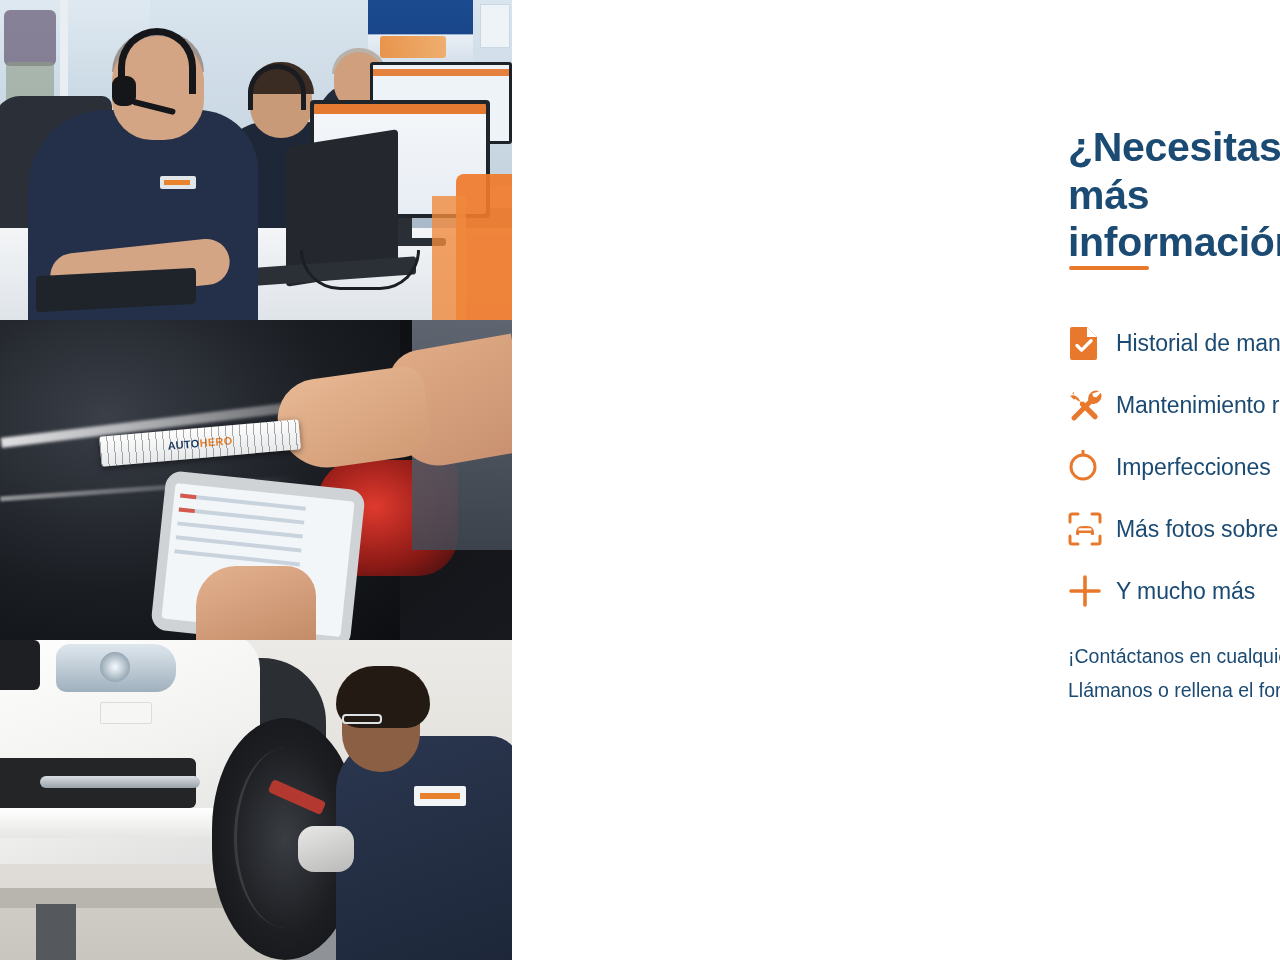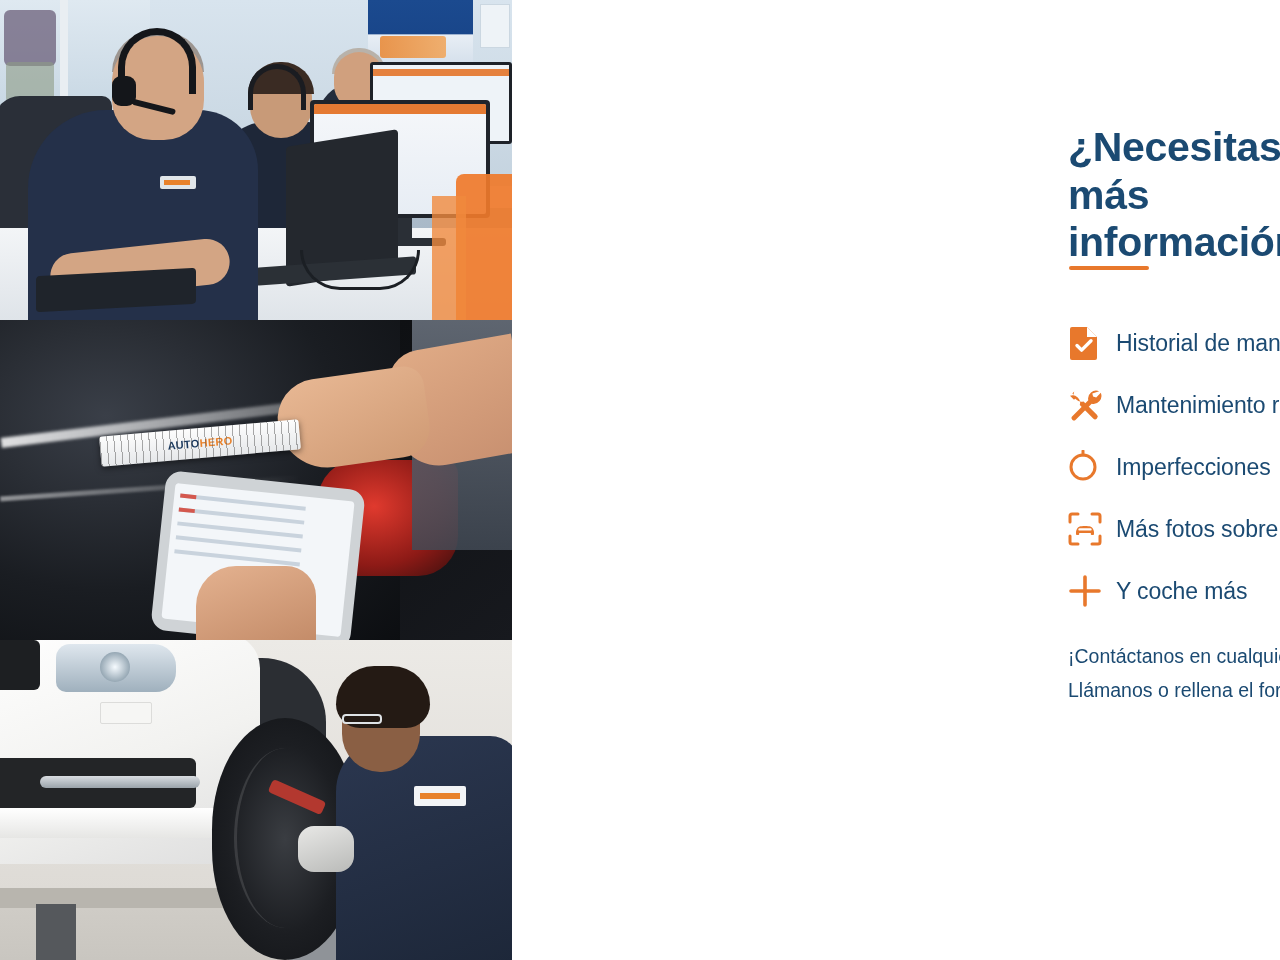--- a/index.html
+++ b/index.html
@@ -330,21 +330,21 @@
         </span>
         <span class="feature-label">Más fotos sobre el coche</span>
       </div>
 
       <div class="feature">
         <span class="feature-icon">
           <svg width="34" height="34" viewBox="0 0 34 34" aria-hidden="true">
             <path d="M17 3v28M3 17h28" stroke="#e8782c" stroke-width="3.6" stroke-linecap="round"></path>
           </svg>
         </span>
-        <span class="feature-label">Y coche más</span>
+        <span class="feature-label">Y mucho más</span>
       </div>
 
     </div>
 
     <p class="contact">¡Contáctanos en cualquier momento para más información!
 Llámanos o rellena el formulario de contacto.</p>
 
   </div>
 </div>
 

